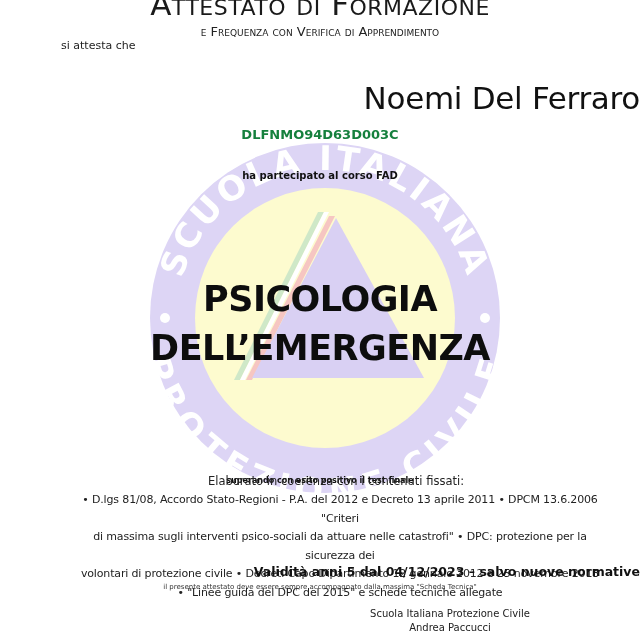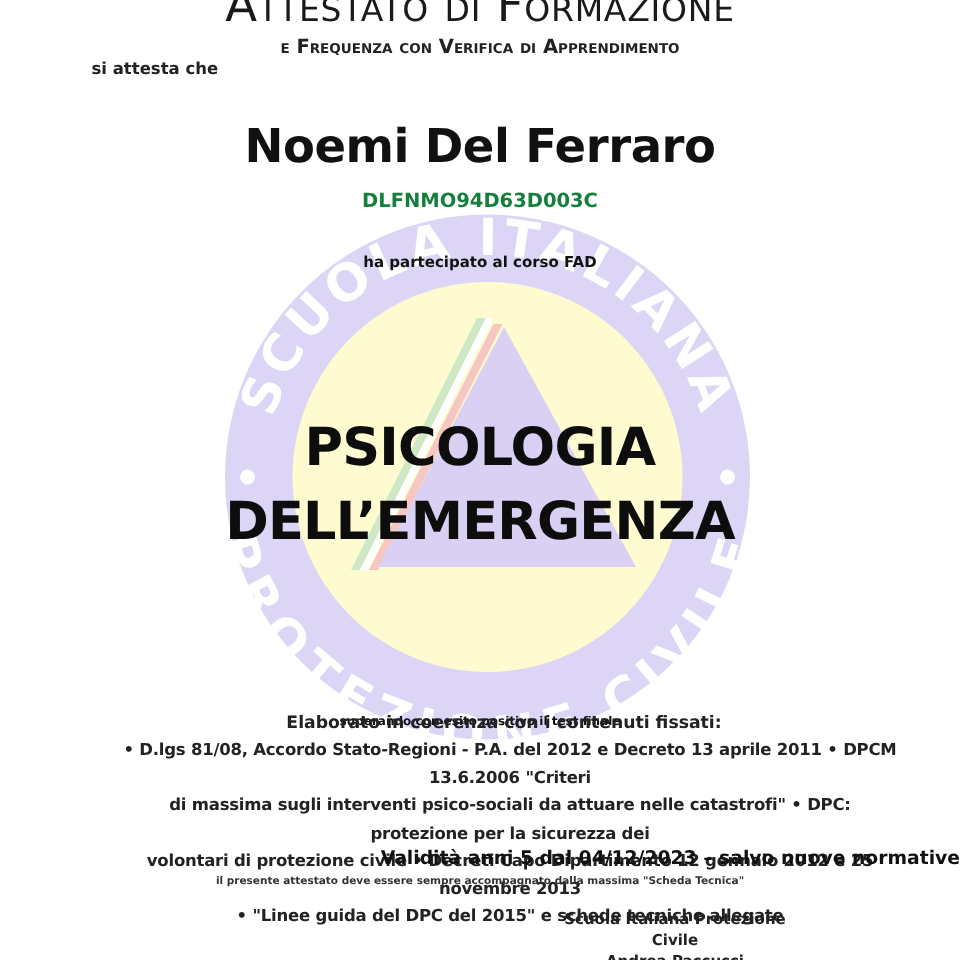--- a/index.html
+++ b/index.html
@@ -1,33 +1,33 @@
 <!DOCTYPE html>
 <html><head>
 <meta charset="utf-8">
 <style>
   html, body { margin: 0; padding: 0; }
   body {
     width: 640px; height: 640px; overflow: hidden; background: #ffffff;
     position: relative; font-family: "DejaVu Sans", "Liberation Sans", sans-serif; color: #111;
   }
-  .abs { position: absolute; font-weight: bold; }
+  .abs { position: absolute; }
   .watermark { position: absolute; left: 0; top: 0; width: 640px; height: 640px; pointer-events: none; }
   .center { left: 0; width: 640px; text-align: center; }
 
   .title {
     top: -14px; font-size: 31px; letter-spacing: 0.5px; color: #1a1a1a;
     font-variant: small-caps; font-family: "DejaVu Sans", sans-serif; font-weight: normal;
   }
   .subtitle {
     top: 24px; left: 100px; width: 440px; text-align: center;
     font-size: 13px; font-variant: small-caps; color: #222;
   }
   .attesta { top: 39px; left: 61px; font-size: 11px; color: #222; }
-  .name { top: 80px; font-size: 31px; font-weight: bold; color: #111; letter-spacing: -0.3px; }
+  .name { top: 80px; font-size: 31px; font-weight: normal; color: #111; letter-spacing: -0.3px; text-align: right; }
   .cf { top: 127px; font-size: 13px; font-weight: bold; color: #15803d; }
   .partecipato { top: 170px; font-size: 10px; font-weight: bold; color: #111; }
   .course {
     top: 275px; font-size: 35px; font-weight: bold; line-height: 49px; color: #0d0d0d; letter-spacing: -0.5px;
   }
   .superando { top: 476px; font-size: 8px; font-weight: bold; color: #111; }
   .elaborato { top: 474px; font-size: 11.5px; color: #222; padding-left: 16px; }
   .norms {
     top: 491px; left: 60px; width: 520px; text-align: center;
     font-size: 11px; line-height: 18.5px; color: #222; letter-spacing: -0.15px; margin-left: 20px;

